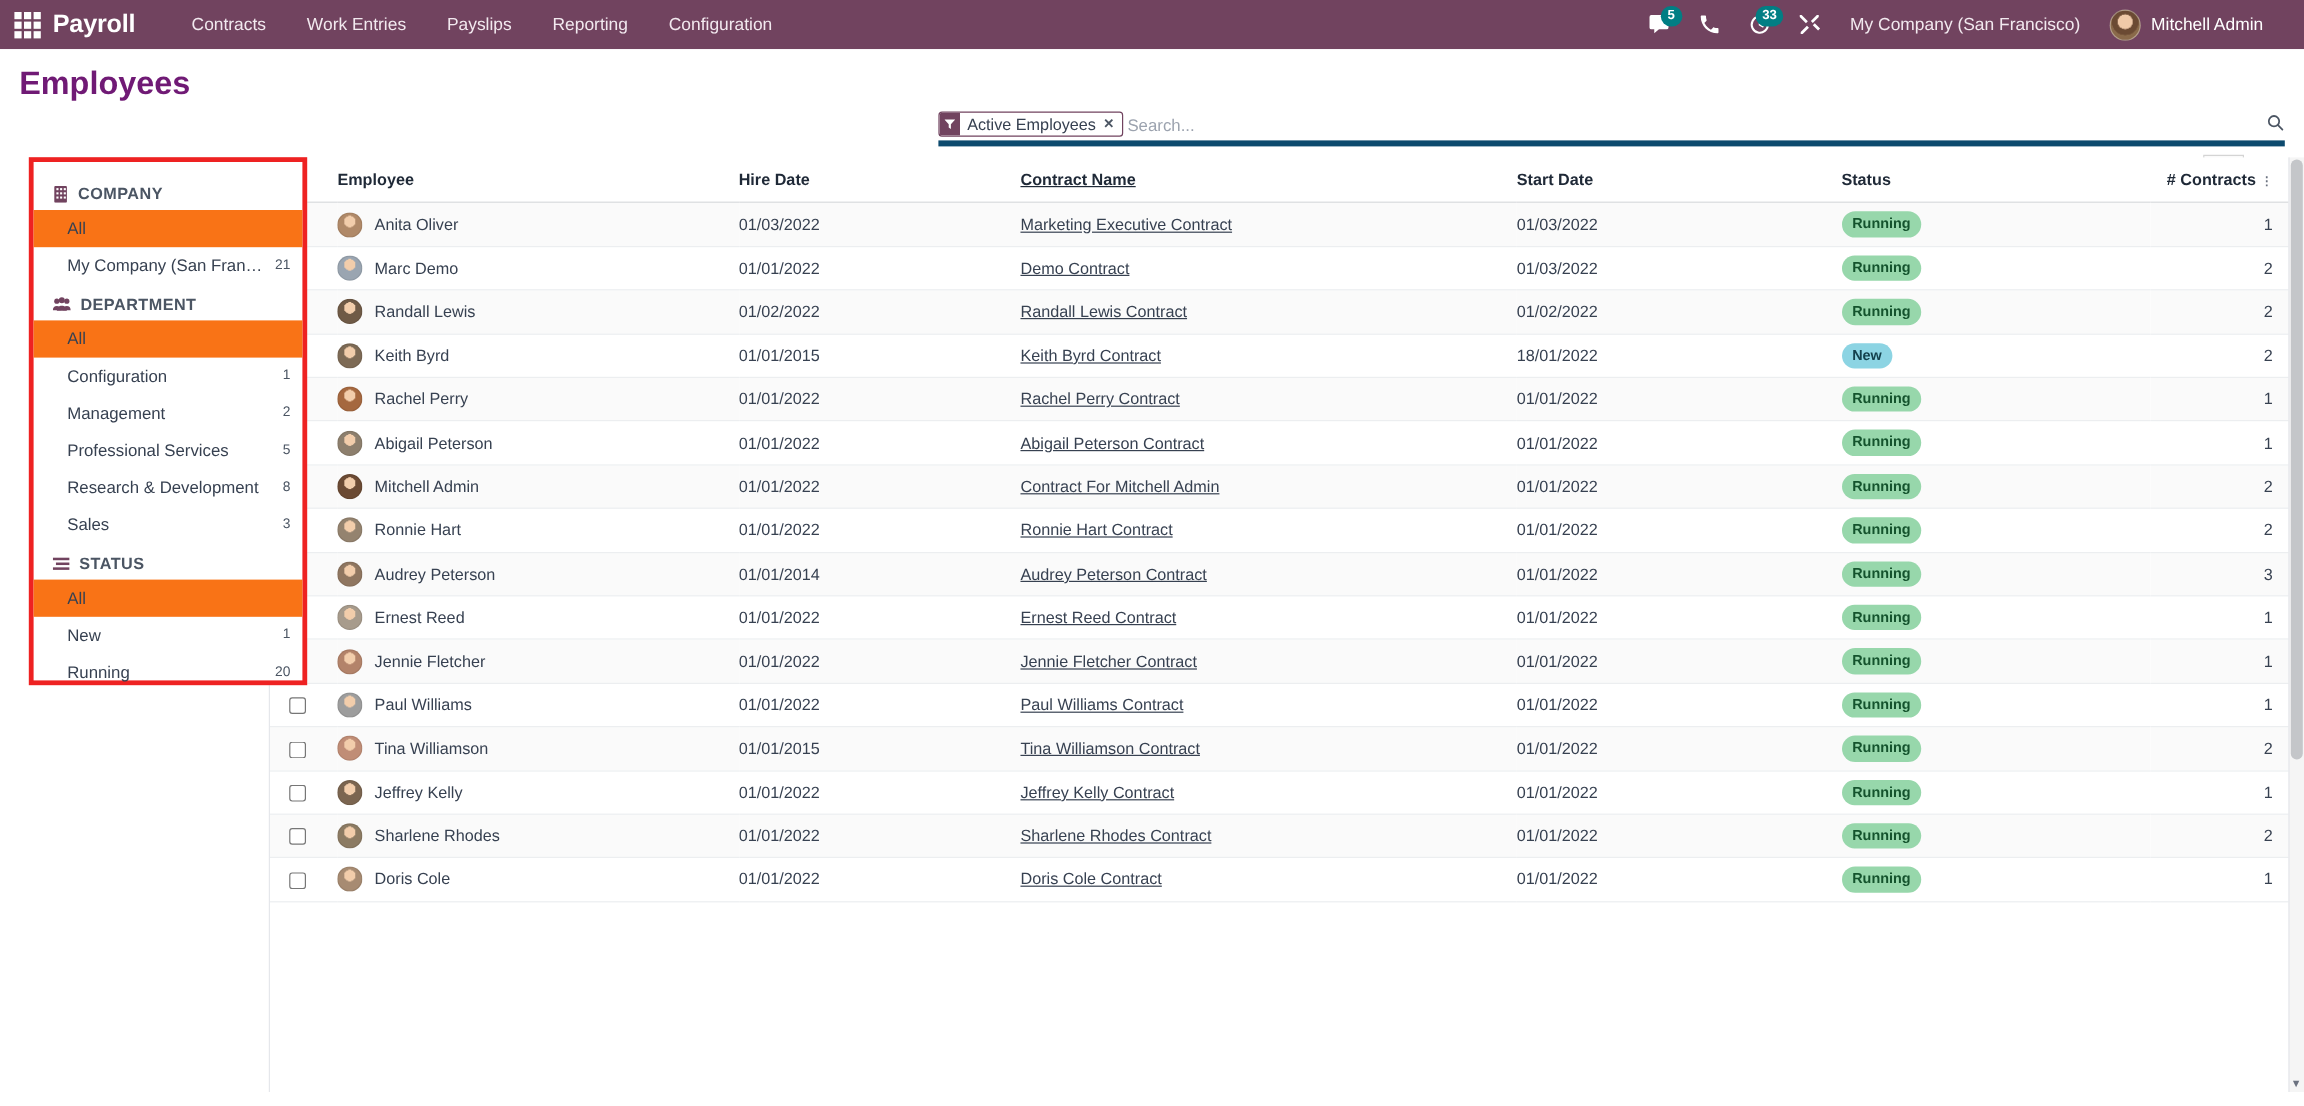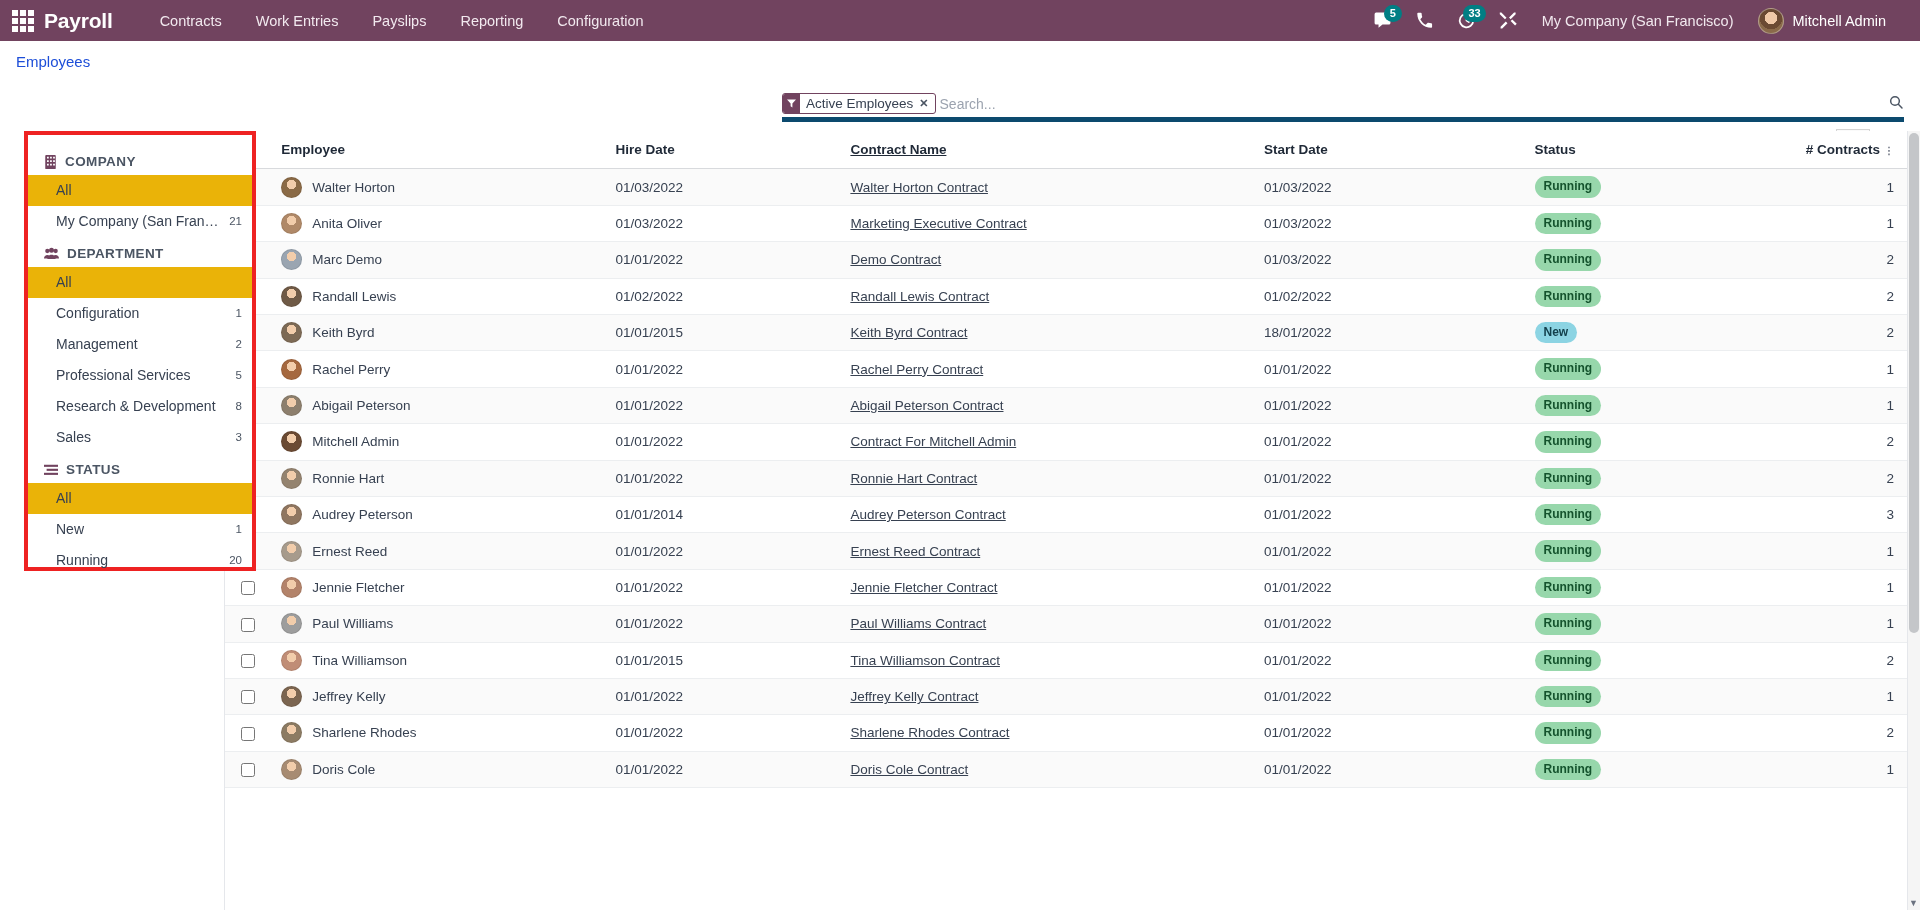--- a/index.html
+++ b/index.html
@@ -96,23 +96,23 @@
 
   
   #control-panel {
     background: #ffffff;
     padding: 0 16px;
     position: relative;
     height: 90px;
   }
   #cp-row1 { display: flex; align-items: flex-start; padding-top: 12px; }
   #page-title {
-    font-size: 15px;
-    font-weight: 400;
-    color: #1d4ed8;
+    font-size: 27px;
+    font-weight: 700;
+    color: #701a75;
     padding-left: 0px;
     line-height: 1.2;
   }
   #searchview {
     position: absolute;
     left: 782px; right: 16px; top: 52px;
     display: flex;
     align-items: center;
     border-bottom: 5px solid #0c4a6e;
     padding-bottom: 3px;
@@ -222,21 +222,21 @@
   }
   .sb-section .sbi { color: #71435f; font-size: 14px; display: flex; }
   .sb-item {
     display: flex; align-items: center;
     padding: 5px 10px 5px 28px;
     font-size: 14px;
     color: #374151;
     cursor: pointer;
     line-height: 1.5;
   }
-  .sb-item.selected { background: #eab308; }
+  .sb-item.selected { background: #f97316; }
   .sb-item .sb-label { flex: 1; overflow: hidden; text-overflow: ellipsis; white-space: nowrap; }
   .sb-item .sb-count { font-size: 11.5px; color: #4b5563; padding-left: 8px; }
 
   
   #table-area {
     flex: 1;
     border-left: 1px solid #e5e7eb;
     position: relative;
     overflow: hidden;
   }
@@ -561,34 +561,20 @@
           <th class="col-num">
             <span># Contracts</span><span class="sort-caret">⋮</span>
           </th>
         </tr>
       </thead>
       <tbody id="tbody">
           <tr>
             <td class="col-check"><input type="checkbox" style=""></td>
             <td class="col-emp">
               <span class="emp-cell">
-                <span class="emp-av" style="background:radial-gradient(circle at 50% 35%, #f2cdab 0 30%, #8a6a46 31% 100%)"></span>
-                <span>Walter Horton</span>
-              </span>
-            </td>
-            <td class="col-hire">01/03/2022</td>
-            <td class="col-contract">Walter Horton Contract</td>
-            <td class="col-start">01/03/2022</td>
-            <td class="col-status"><span class="badge running">Running</span></td>
-            <td class="col-num">1</td>
-          </tr>
-          <tr>
-            <td class="col-check"><input type="checkbox" style=""></td>
-            <td class="col-emp">
-              <span class="emp-cell">
                 <span class="emp-av" style="background:radial-gradient(circle at 50% 35%, #f2cdab 0 30%, #b08968 31% 100%)"></span>
                 <span>Anita Oliver</span>
               </span>
             </td>
             <td class="col-hire">01/03/2022</td>
             <td class="col-contract">Marketing Executive Contract</td>
             <td class="col-start">01/03/2022</td>
             <td class="col-status"><span class="badge running">Running</span></td>
             <td class="col-num">1</td>
           </tr>

